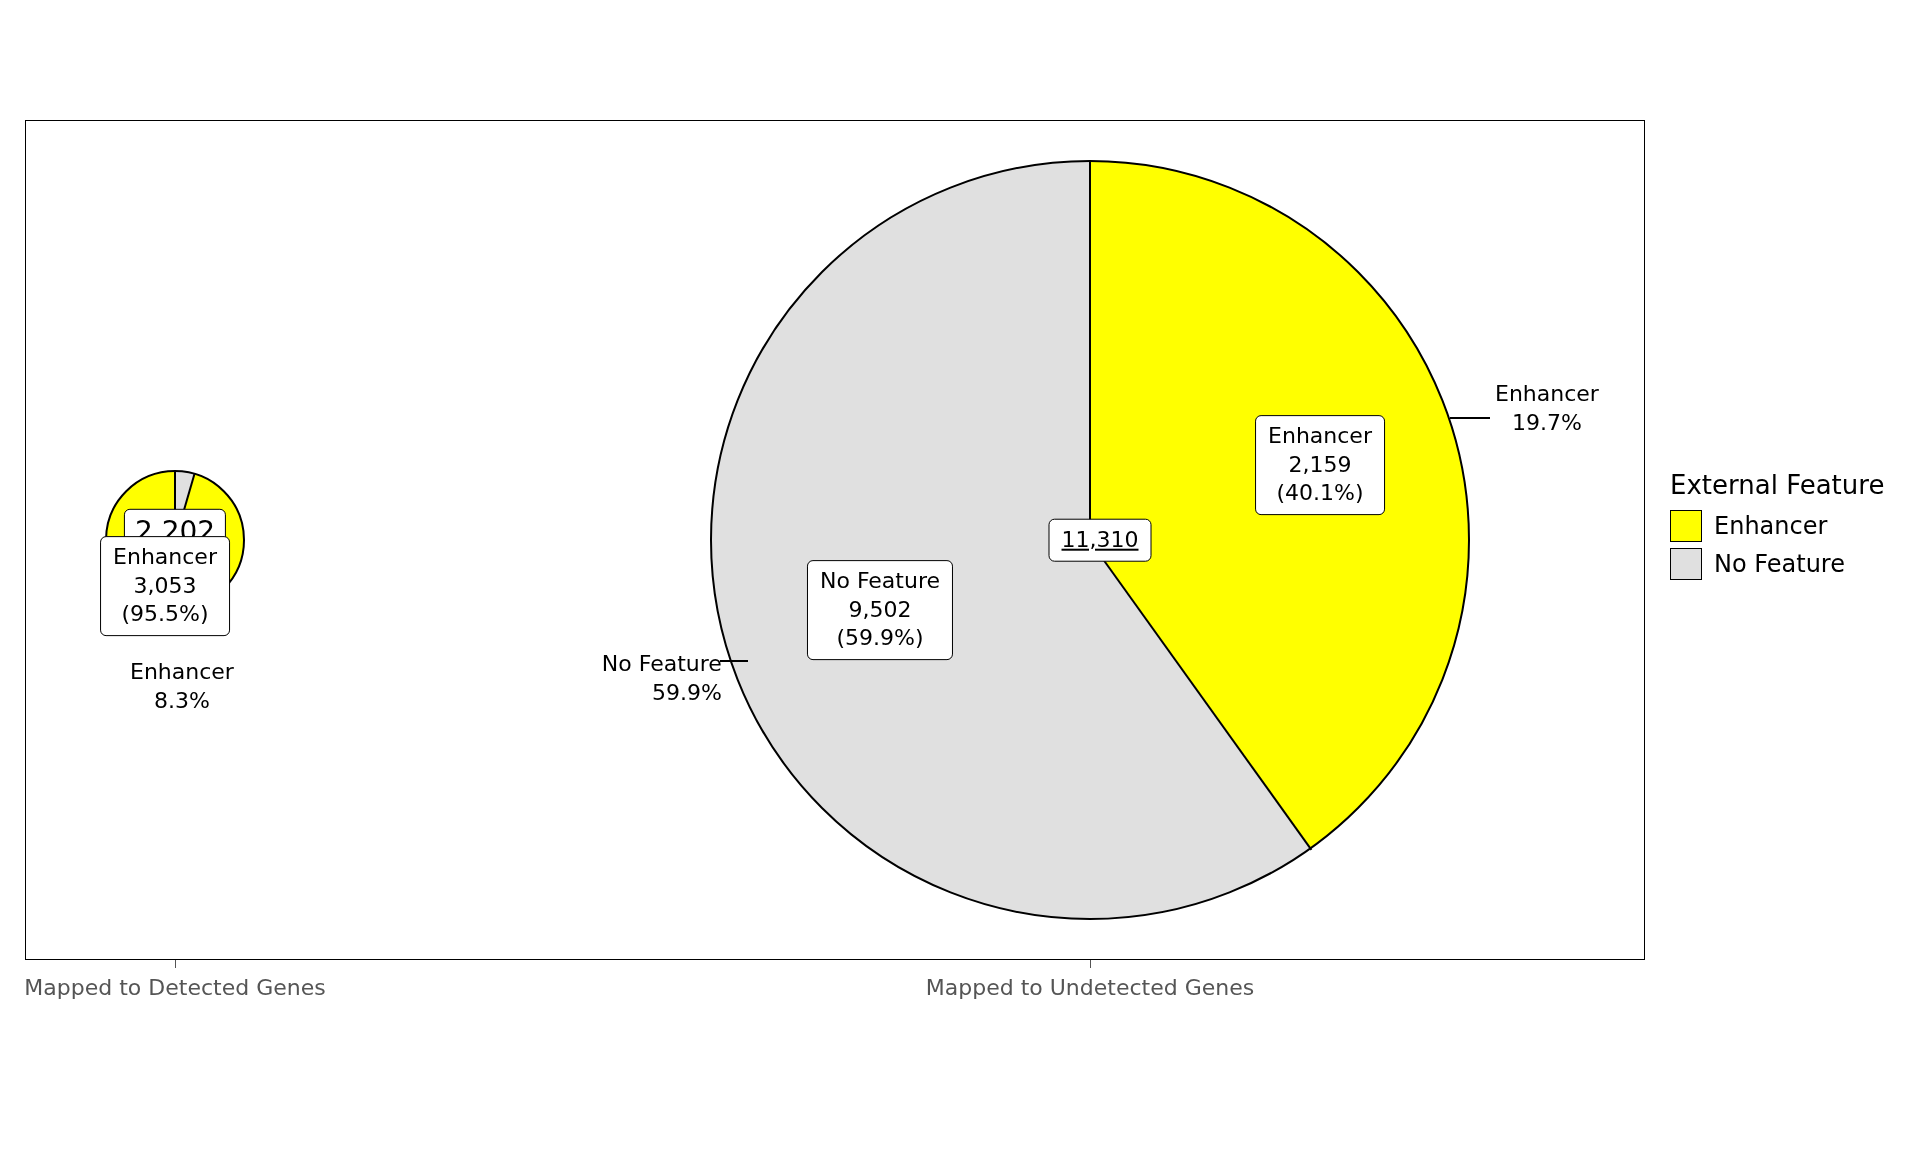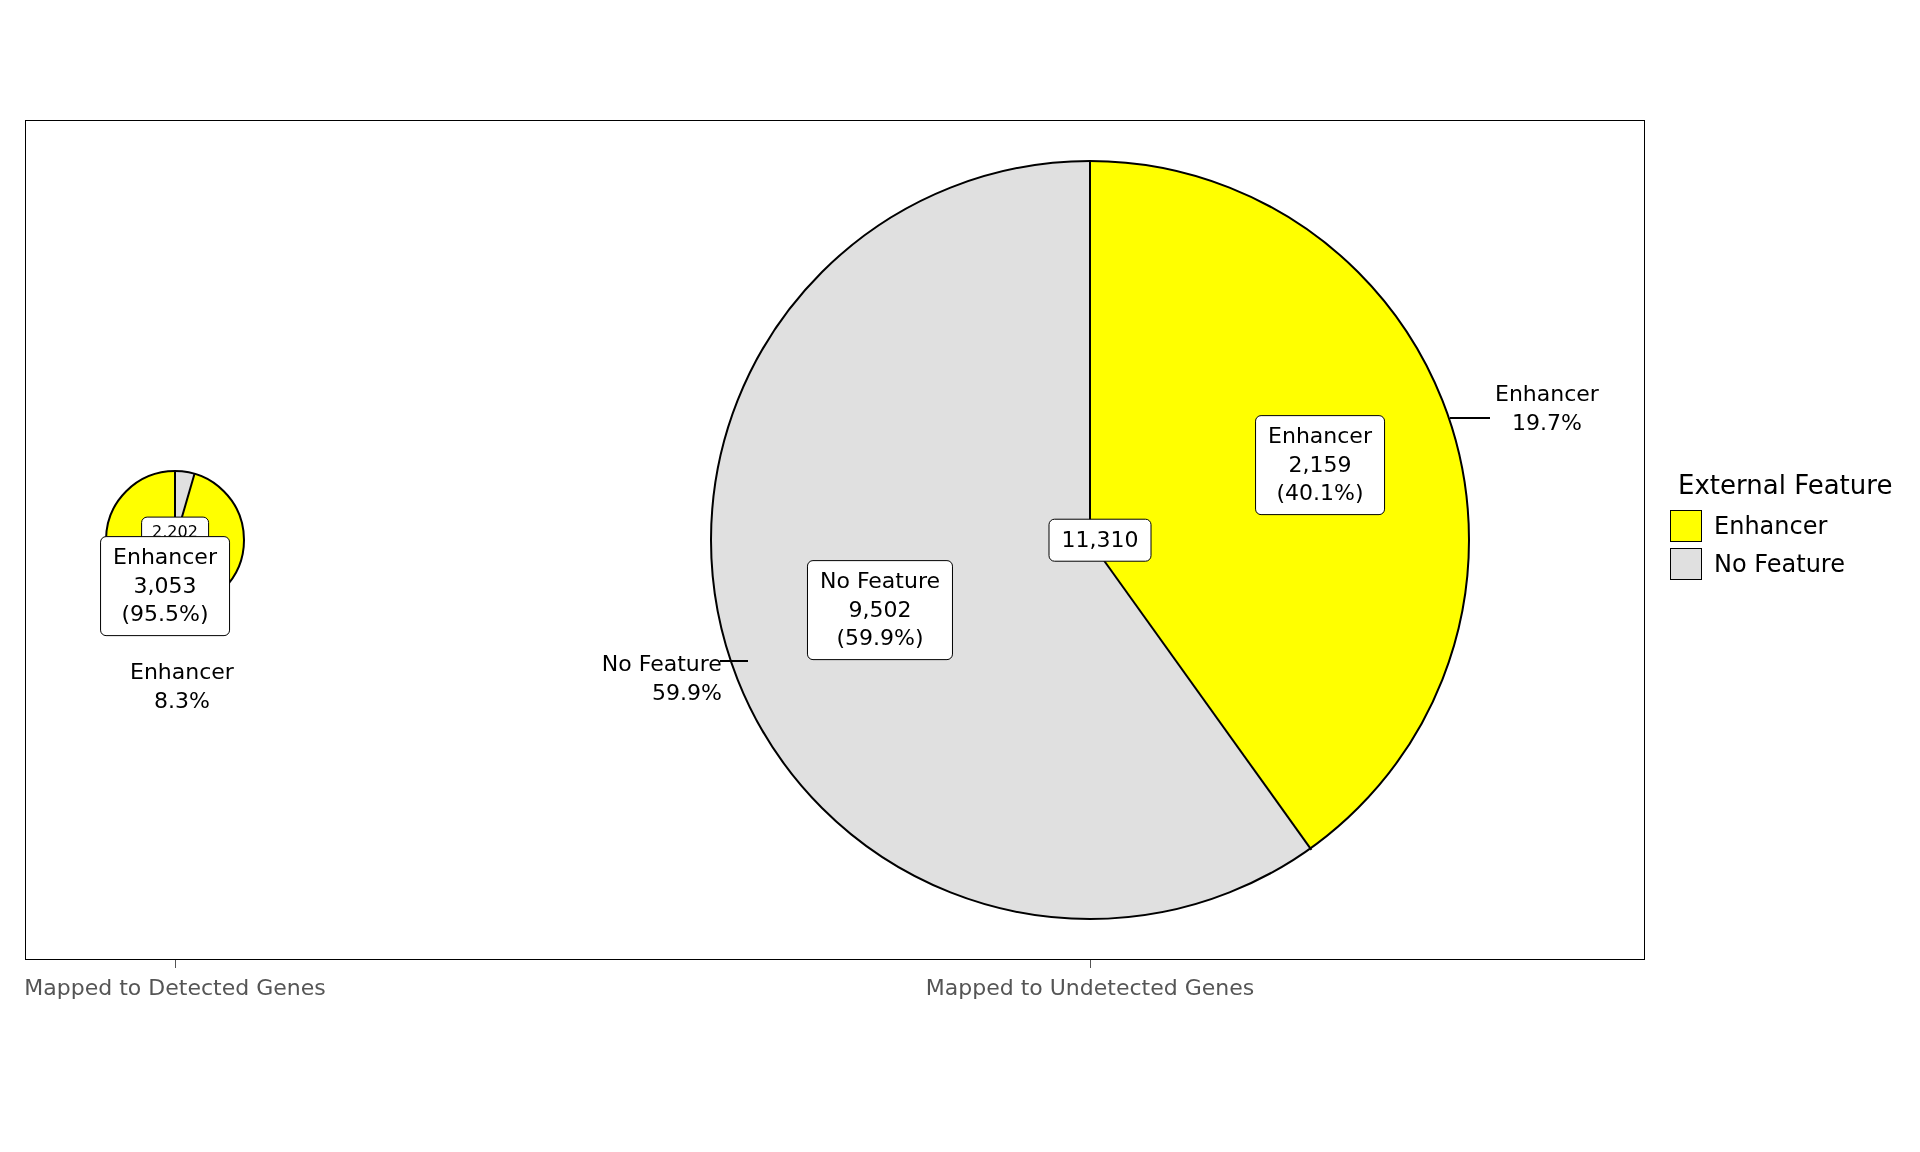--- a/index.html
+++ b/index.html
@@ -41,21 +41,20 @@
   }
   .legend {
     position: absolute;
     left: 1670px;
     top: 470px;
     font-size: 24px;
   }
   .legend-title {
     font-size: 26px;
     margin-bottom: 10px;
-    margin-left: 8px;
   }
   .legend-row {
     display: flex;
     align-items: center;
     margin-bottom: 6px;
     font-size: 24px;
   }
   .legend-swatch {
     width: 30px;
     height: 30px;
@@ -111,42 +110,42 @@
   <div class="axis-label" style="left:175px; top:975px">Mapped to Detected Genes</div>
   <div class="axis-label" style="left:1090px; top:975px">Mapped to Undetected Genes</div>
 
   <div class="pie" style="left:105px; top:470px; width:140px; height:140px;
               background: conic-gradient(#e0e0e0 0deg 16.2deg, #ffff00 16.2deg 360deg);">
   </div>
 
   <div class="slice-line" style="left:175px; top:540px; width:70px; transform: rotate(-90deg);"></div>
   <div class="slice-line" style="left:175px; top:540px; width:70px; transform: rotate(-73.8deg);"></div>
 
-  <div class="databox" style="left:175px; top:532px; z-index:1; font-size:16px; padding:4px 10px;">2,202</div>
+  <div class="databox" style="left:175px; top:532px; z-index:1; font-size:28px; padding:4px 10px;">2,202</div>
 
   <div class="databox" style="left:165px; top:586px; z-index:2;">
     <span>Enhancer</span><br>
     <span>3,053</span><br>
     <span>(95.5%)</span>
   </div>
 
   <div class="ext-label" style="left:130px; top:658px; text-align:center;">
     <span>Enhancer</span><br>
     <span>8.3%</span>
   </div>
 
   <div class="pie" style="left:710px; top:160px; width:760px; height:760px;
               background: conic-gradient(#ffff00 0deg 144.36deg, #e0e0e0 144.36deg 360deg);">
   </div>
 
   <div class="slice-line" style="left:1090px; top:540px; width:380px; transform: rotate(-90deg);"></div>
 
   <div class="slice-line" style="left:1090px; top:540px; width:380px; transform: rotate(54.36deg);"></div>
 
-  <div class="databox" style="left:1100px; top:540px; z-index:2;">11,310</div>
+  <div class="databox" style="left:1100px; top:540px; z-index:2;text-decoration:underline;">11,310</div>
 
   <div class="databox" style="left:1320px; top:465px;">
     <span>Enhancer</span><br>
     <span>2,159</span><br>
     <span>(40.1%)</span>
   </div>
 
   <div class="databox" style="left:880px; top:610px;">
     <span>No Feature</span><br>
     <span>9,502</span><br>

